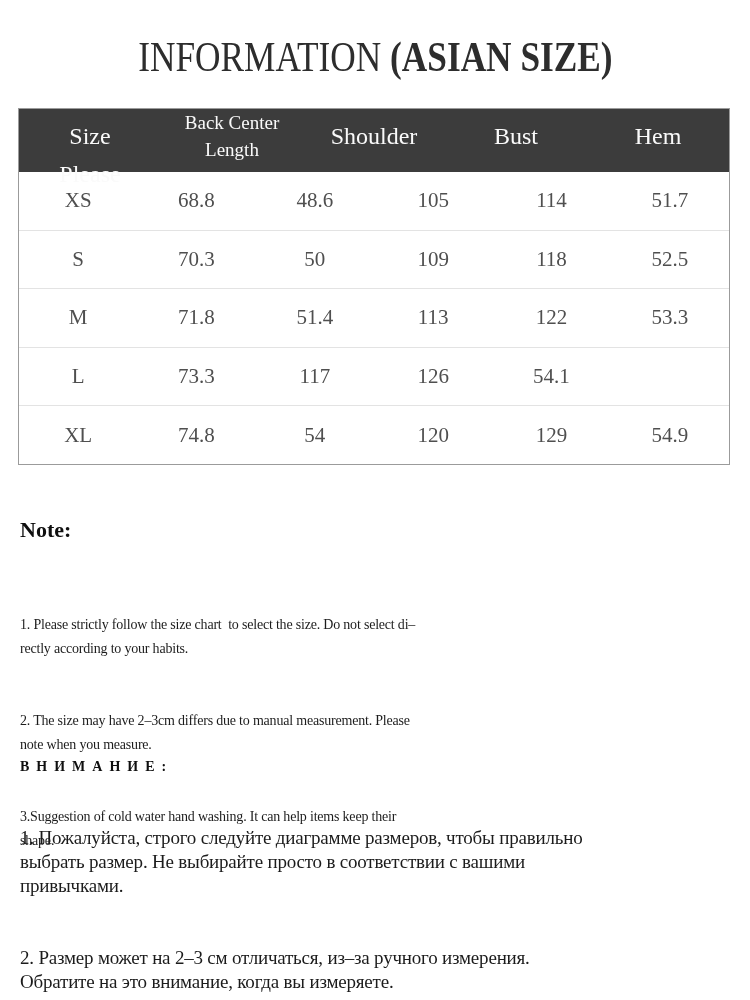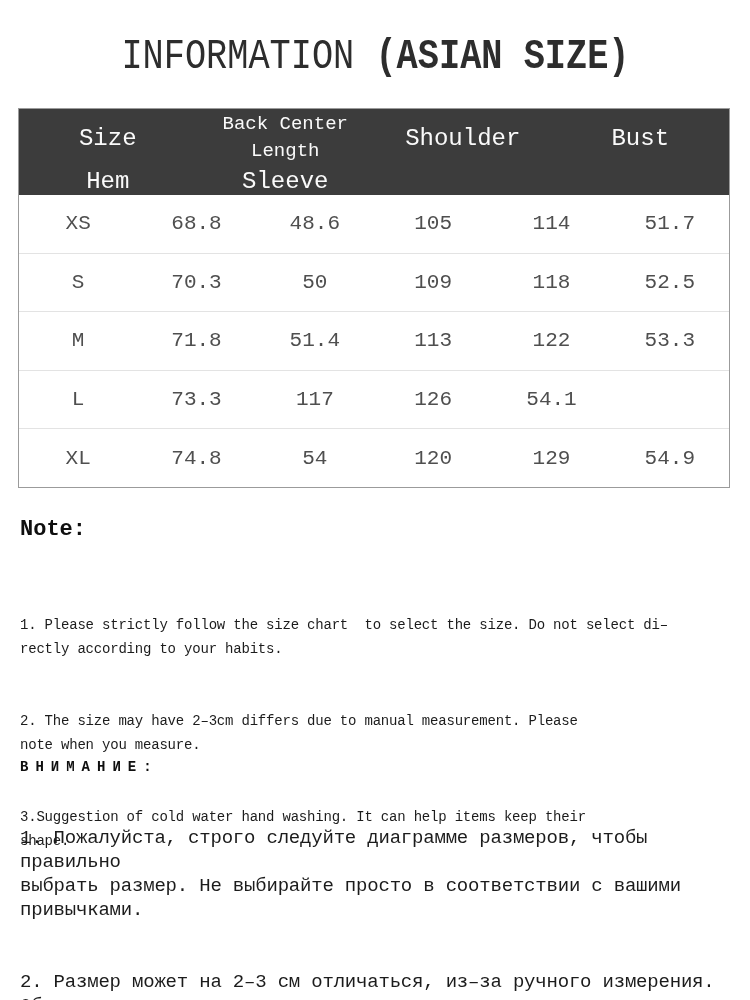--- a/index.html
+++ b/index.html
@@ -1,21 +1,21 @@
 <!DOCTYPE html>
 <html><head>
 <meta charset="utf-8">
 <style>
   html, body { margin: 0; padding: 0; background: #ffffff; }
   .page {
     position: relative;
     width: 750px;
     height: 1000px;
     background: #ffffff;
-    font-family: Liberation Mono, monospace;
+    font-family: Liberation Serif, serif;
     overflow: hidden;
   }
 
   
   .title-row {
     position: absolute;
     top: 33px; left: 0;
     width: 750px;
     text-align: center;
     color: #2d2d2d;
@@ -35,22 +35,22 @@
   .size-table {
     position: absolute;
     top: 108px; left: 18px;
     width: 712px;
     border: 1px solid #9b9b9b;
     box-sizing: border-box;
     background: #ffffff;
   }
   .thead {
     display: grid;
-    grid-template-columns: repeat(4, 1fr);
-    height: 86px;
+    grid-template-columns: repeat(5, 1fr);
+    height: 63px;
     background: #3c3c3c;
     color: #fafafa;
   }
   .th {
     display: flex;
     align-items: center;
     justify-content: center;
     height: 100%;
     font-size: 24px;
     text-align: center;
@@ -123,21 +123,21 @@
   </div>
 
   <div class="size-table">
     <div class="thead">
       <div class="th">Size</div>
       <div class="th">Back Center
 Length</div>
       <div class="th">Shoulder</div>
       <div class="th">Bust</div>
       <div class="th">Hem</div>
-      <div class="th">Sleeve</div>
+      <div class="th">Please</div>
     </div>
     <div class="tbody">
       <div class="tr">
         <div class="td">XS</div>
         <div class="td">68.8</div>
         <div class="td">48.6</div>
         <div class="td">105</div>
         <div class="td">114</div>
         <div class="td">51.7</div>
       </div>

